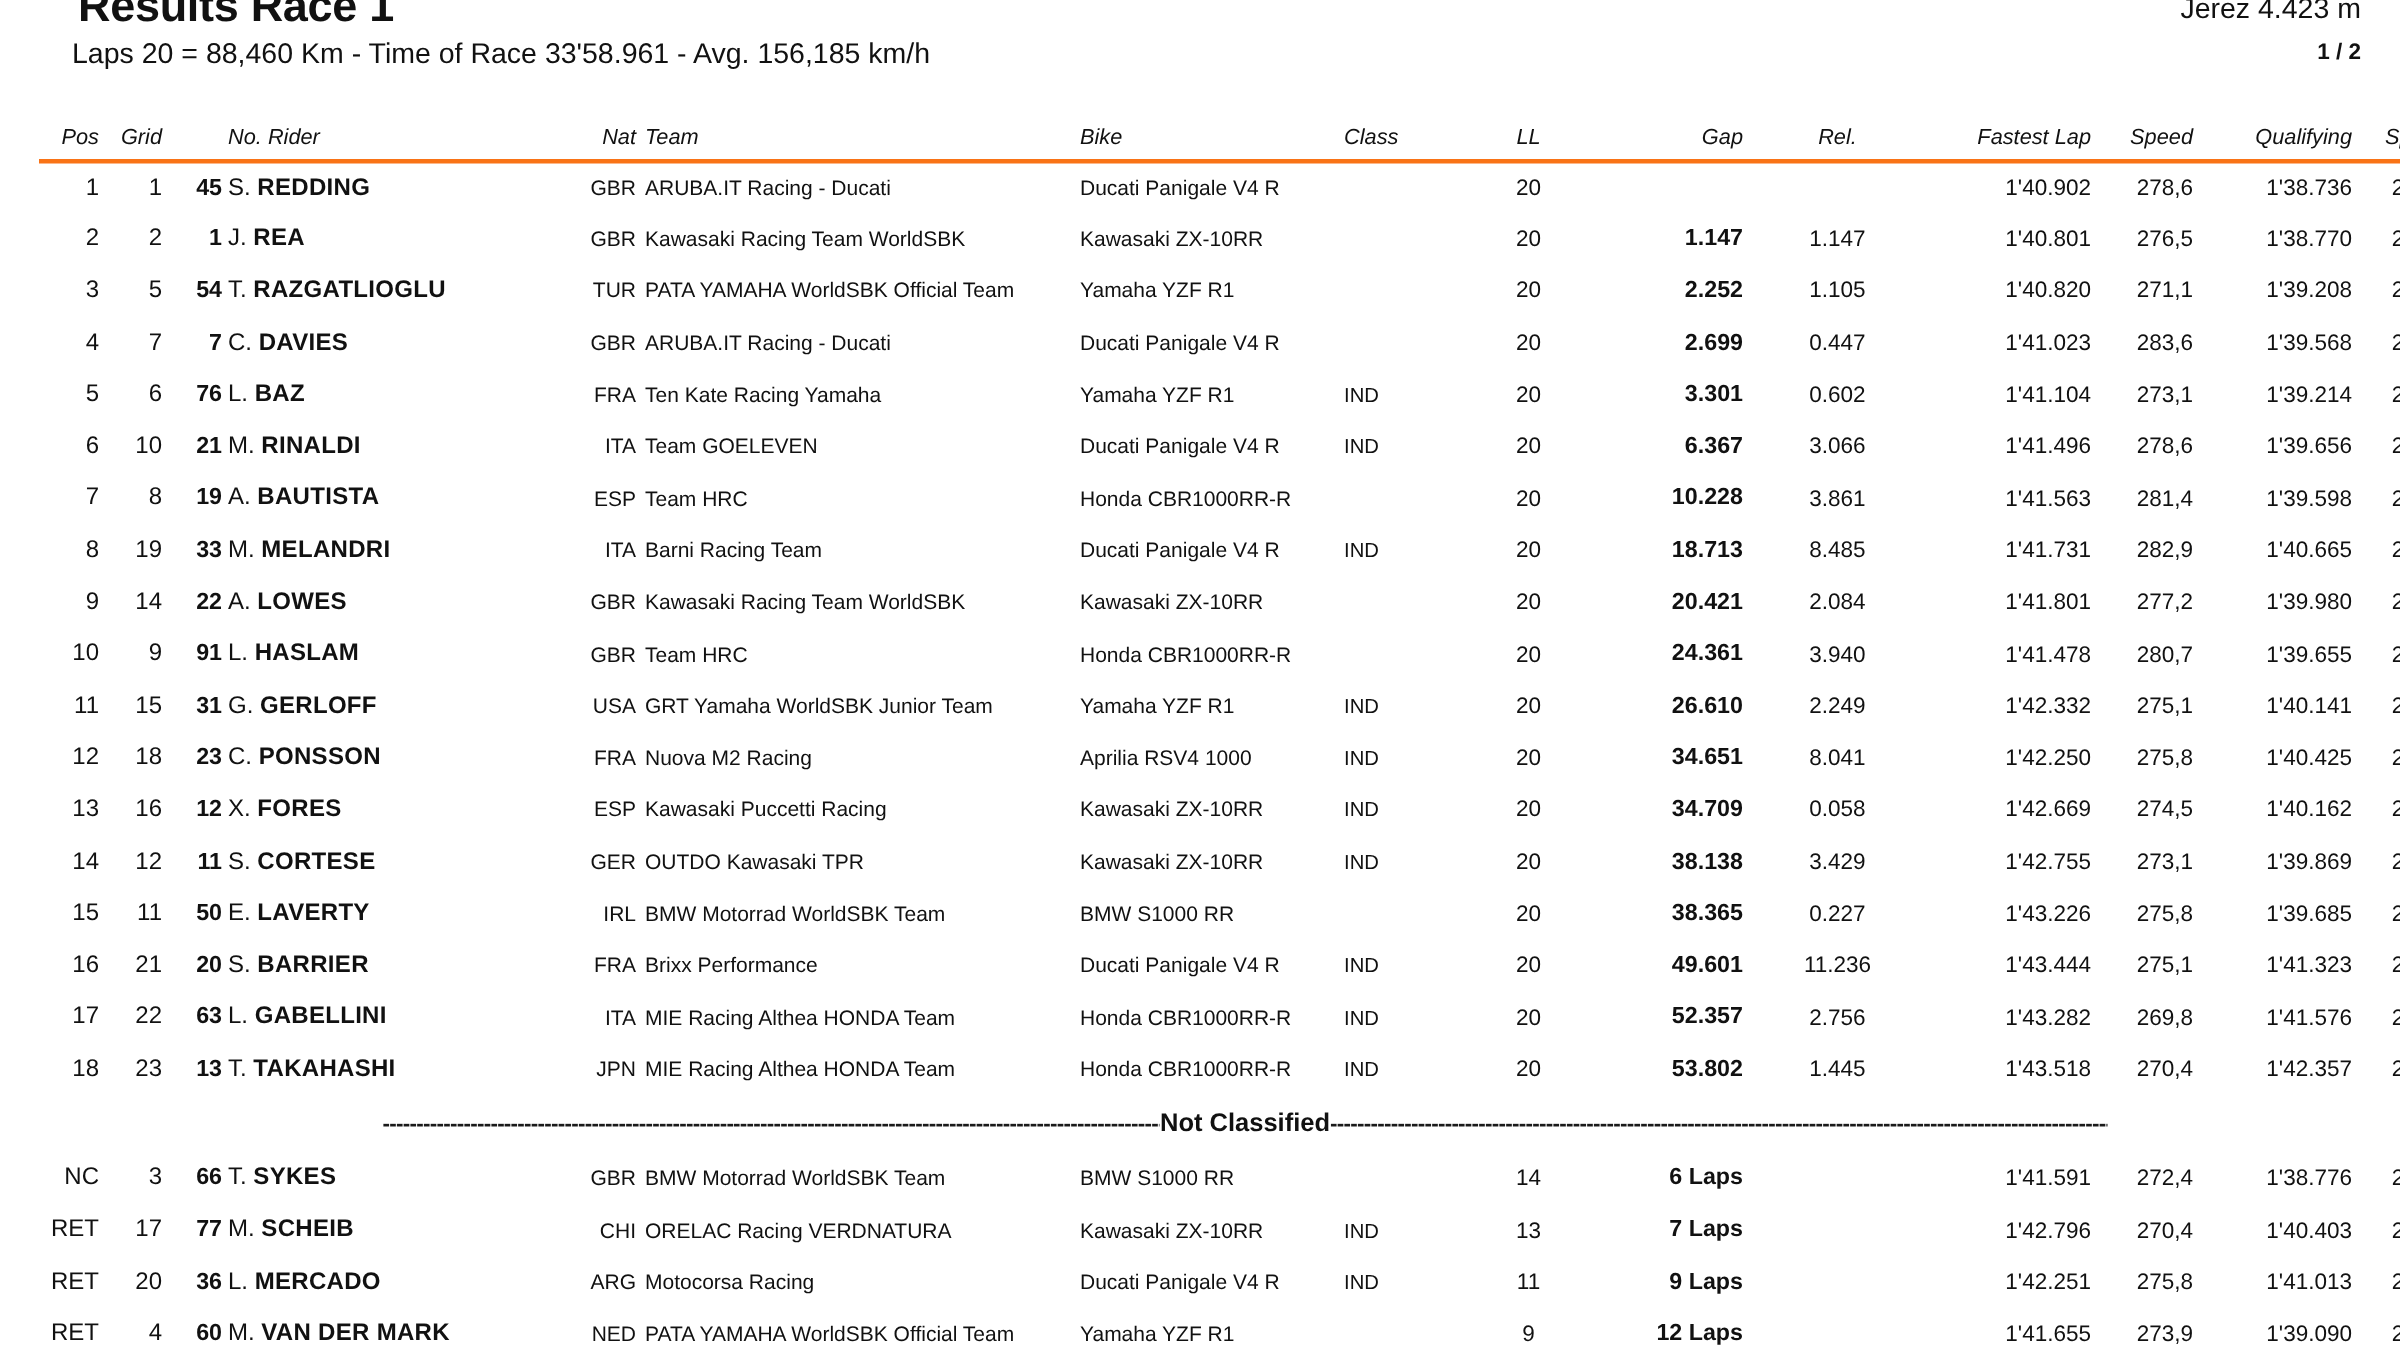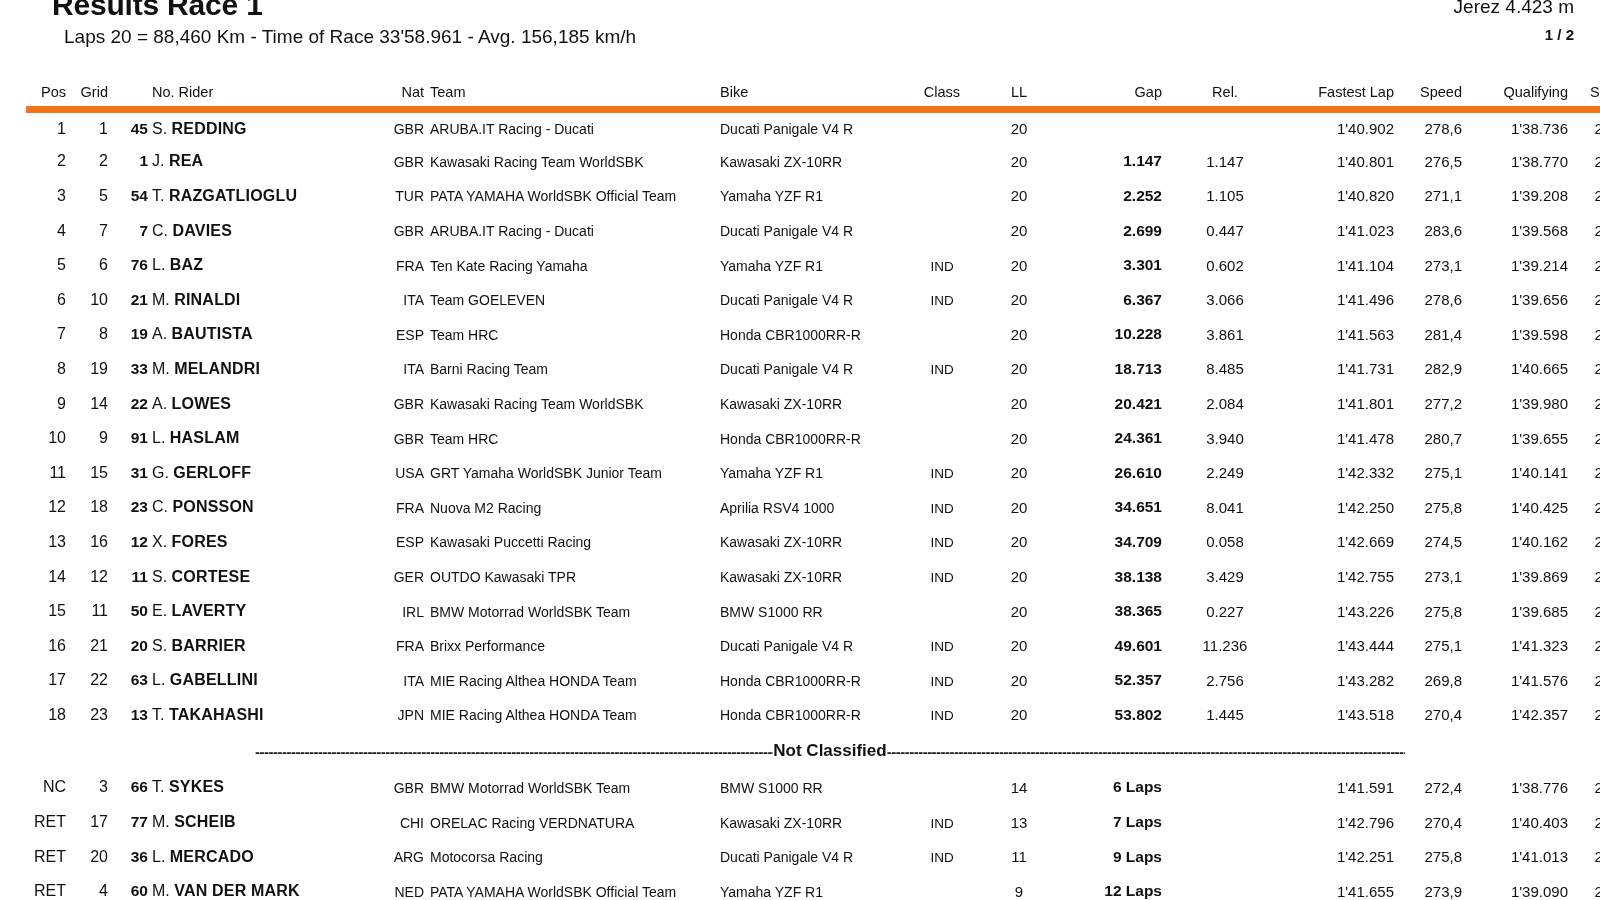--- a/index.html
+++ b/index.html
@@ -28,21 +28,21 @@
     position: absolute;
     left: 52px;
     top: -12px;
     font-size: 30px;
     font-weight: bold;
     letter-spacing: -0.2px;
     white-space: nowrap;
   }
   .doc-subtitle {
     position: absolute;
-    left: 64px;
+    left: 48px;
     top: 26px;
     font-size: 19px;
     font-weight: normal;
     white-space: nowrap;
   }
   .circuit {
     position: absolute;
     right: 26px;
     top: -4px;
     font-size: 19px;
@@ -72,32 +72,33 @@
     font-size: 15px;
   }
   table.results thead th {
     font-size: 14.5px;
     font-weight: normal;
     padding: 0 0 6px 0;
     vertical-align: bottom;
     white-space: nowrap;
   }
   thead tr.head-row th {
-    border-bottom: 7px solid #f97316;
+    border-bottom: 3px solid #f97316;
+    font-style: italic;
   }
 
   
   .c-pos    { width: 48px;  text-align: right; padding-right: 8px !important; }
   .c-grid   { width: 42px;  text-align: right; padding-right: 8px !important; }
   .c-num    { width: 36px;  text-align: right; padding-right: 4px !important; }
   .c-rider  { width: 216px; text-align: left; }
   .c-nat    { width: 56px;  text-align: right;  padding-left: 2px !important; }
   .c-team   { width: 290px; text-align: left;  padding-left: 6px !important; }
   .c-bike   { width: 182px; text-align: left;  padding-left: 6px !important; }
-  .c-class  { width: 92px;  text-align: center; }
+  .c-class  { width: 92px;  text-align: left; }
   .c-ll     { width: 62px;  text-align: center; }
   .c-gap    { width: 126px; text-align: right; padding-right: 14px !important; }
   .c-rel    { width: 106px; text-align: center; padding-right: 8px !important; }
   .c-fl     { width: 112px; text-align: right; }
   .c-sp1    { width: 70px;  text-align: right; padding-right: 2px !important; }
   .c-qual   { width: 104px; text-align: right; }
   .c-sp2    { width: 66px;  text-align: right; padding-right: 2px !important; }
 
   tbody tr.row { height: 34.6px; }
   tbody td {

